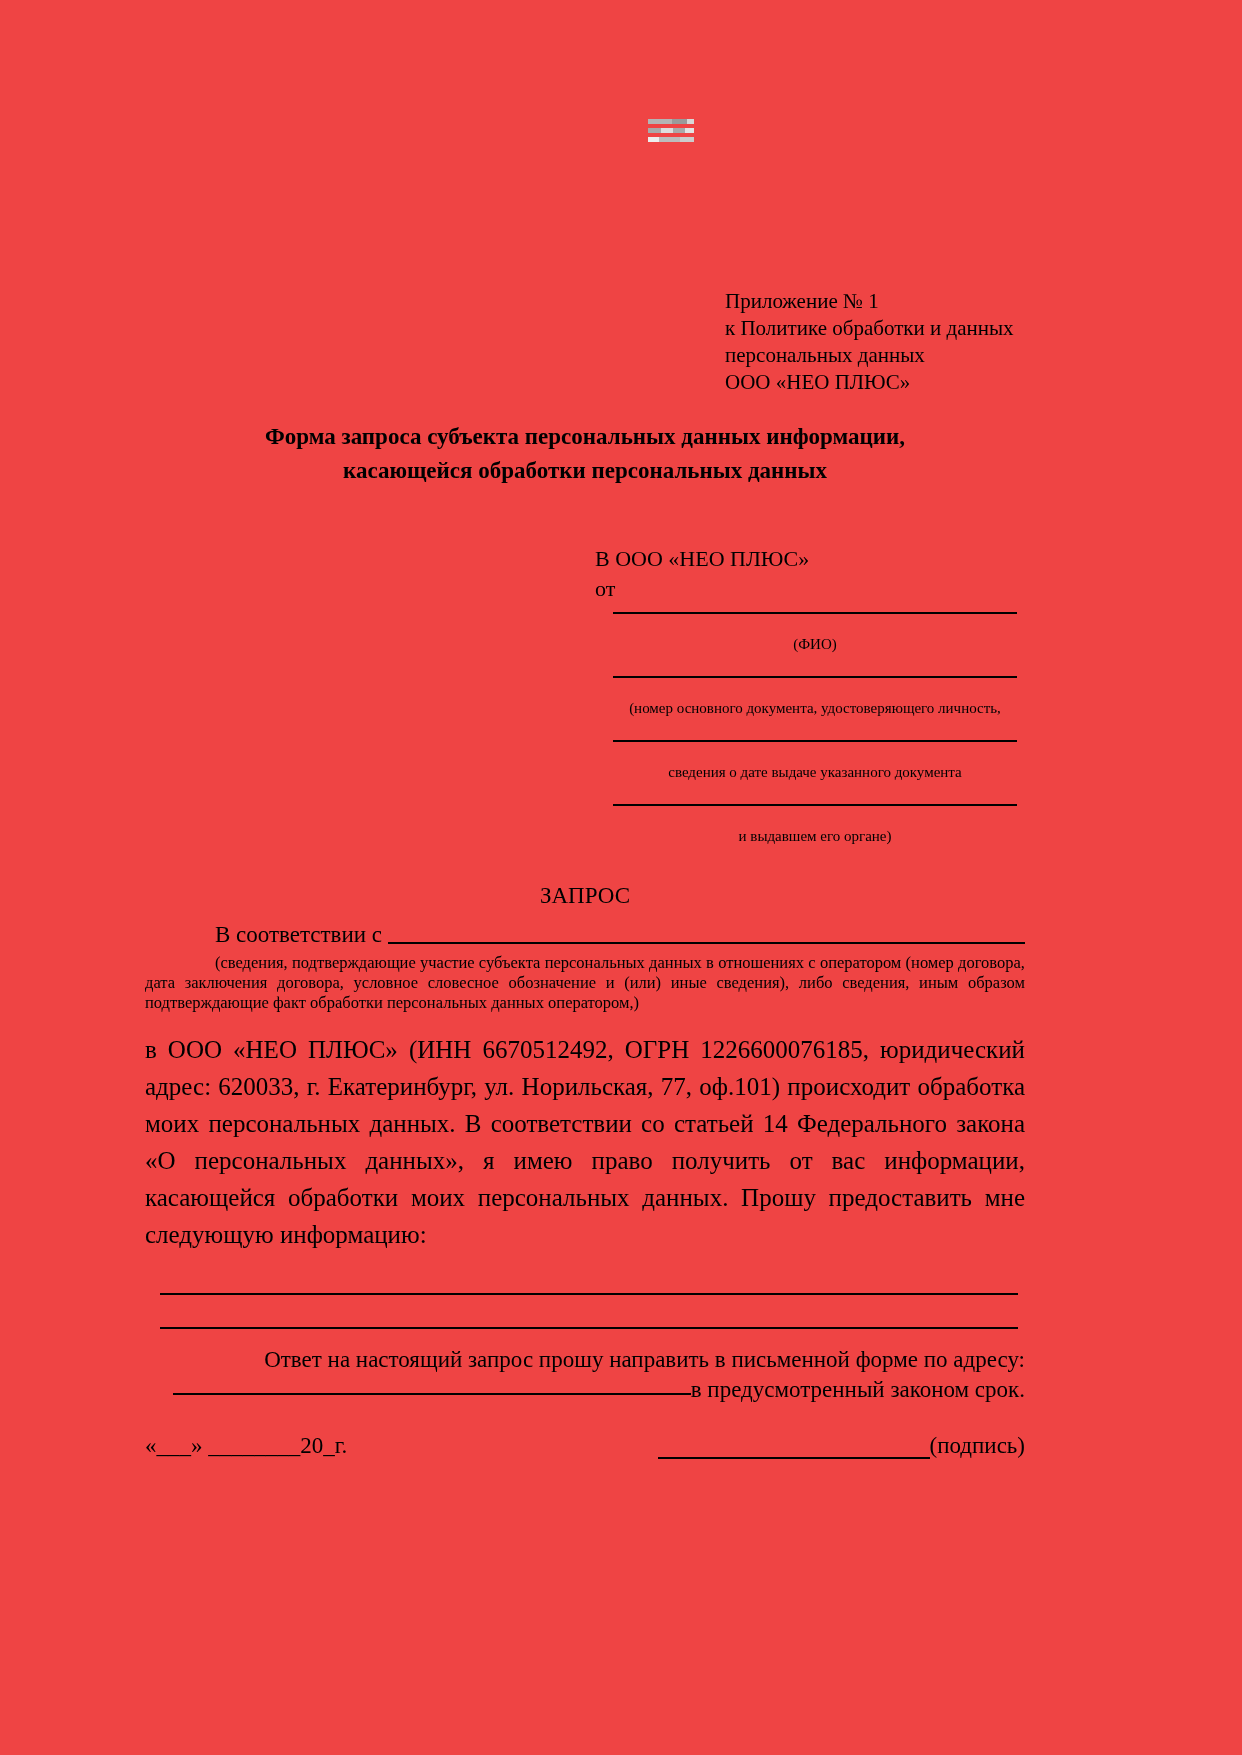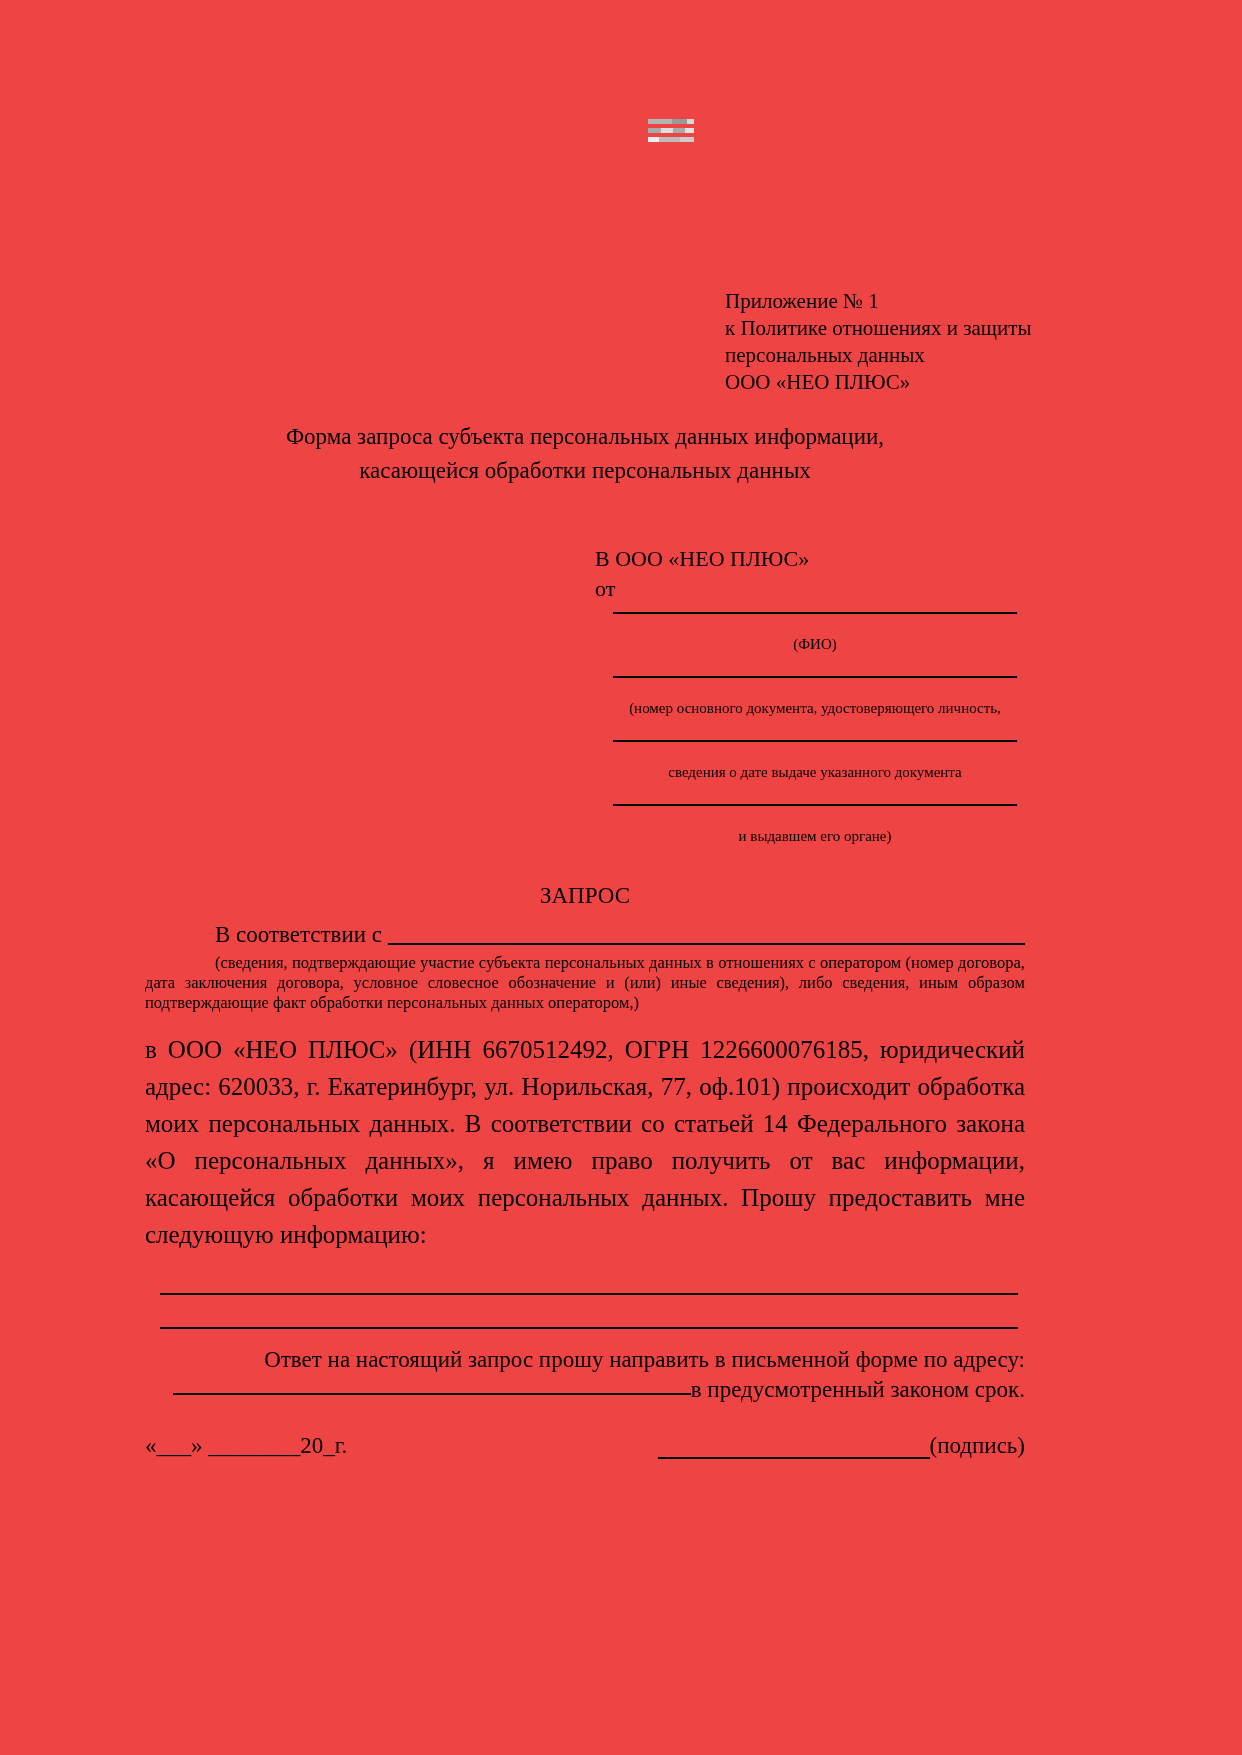--- a/index.html
+++ b/index.html
@@ -33,21 +33,21 @@
   .annex {
     margin-top: 288px;
     margin-left: 580px;
     font-size: 21px;
     line-height: 27px;
     white-space: nowrap;
   }
   .title {
     margin-top: 24px;
     text-align: center;
-    font-weight: normal;
+    font-weight: bold;
     font-size: 23px;
     line-height: 34px;
   }
   .addressee {
     margin-top: 56px;
     margin-left: 450px;
     font-size: 22px;
     line-height: 30px;
   }
   .fields { margin-left: 18px; width: 404px; }
@@ -63,21 +63,21 @@
   .zapros {
     margin-top: 36px;
     text-align: center;
     font-size: 23px;
     line-height: 28px;
   }
   .intro {
     margin-top: 12px;
     font-size: 23px;
     display: flex;
-    align-items: center;
+    align-items: flex-start;
   }
   .intro .prefix { padding-left: 70px; white-space: nowrap; }
   .intro .fill { flex: 1; border-bottom: 2px solid #000; margin-left: 6px; margin-bottom: 3px; height: 22px; }
   .footnote {
     margin-top: 5px;
     font-size: 16.5px;
     line-height: 20px;
     text-align: justify;
     text-indent: 70px;
   }
@@ -133,21 +133,21 @@
   <div class="logo">
     <div class="s s1"></div>
     <div class="s s2"></div>
     <div class="s s3"></div>
   </div>
 
   <div class="content">
 
     <div class="annex">
       <div>Приложение № 1</div>
-      <div>к Политике отношениях и защиты</div>
+      <div>к Политике обработки и данных</div>
       <div>персональных данных</div>
       <div>ООО «НЕО ПЛЮС»</div>
     </div>
 
     <div class="title">
       <div>Форма запроса субъекта персональных данных информации,</div>
       <div>касающейся обработки персональных данных</div>
     </div>
 
     <div class="addressee">

